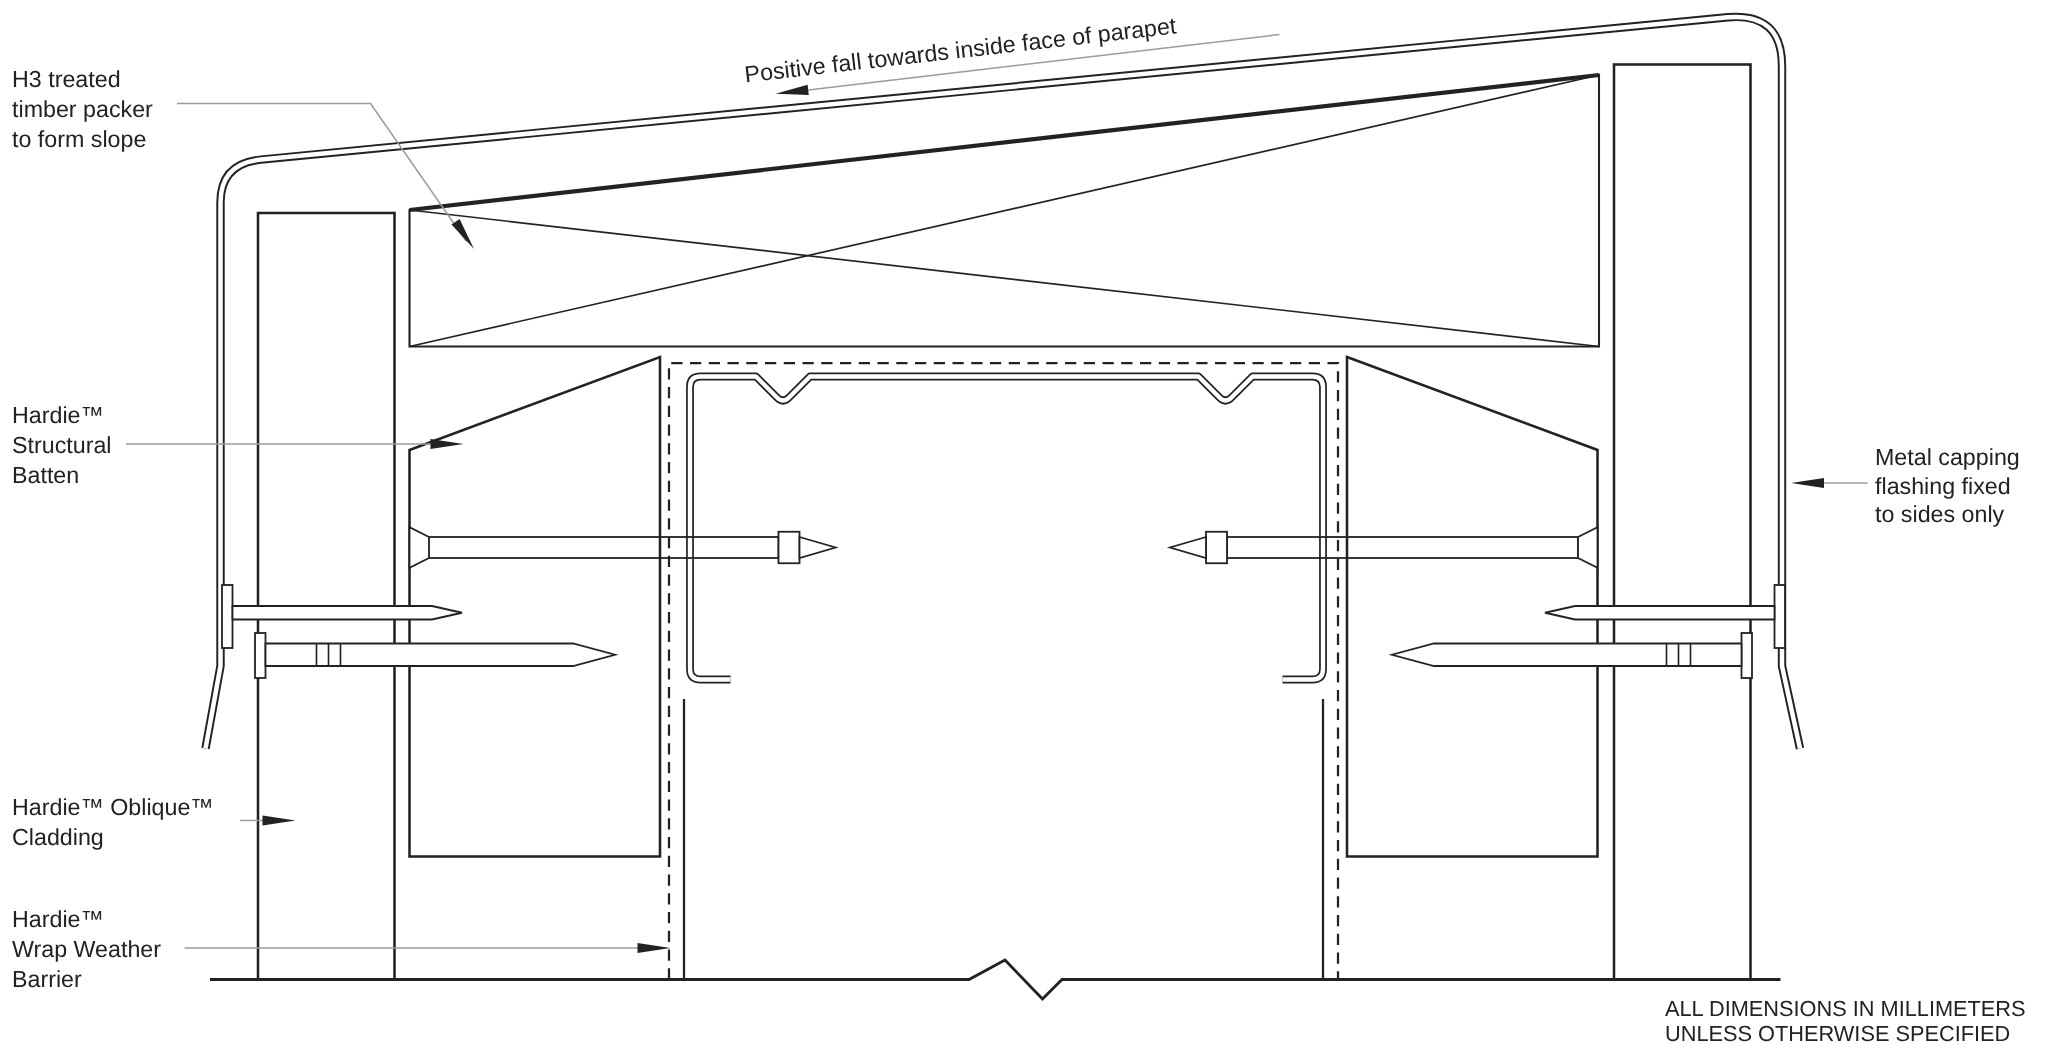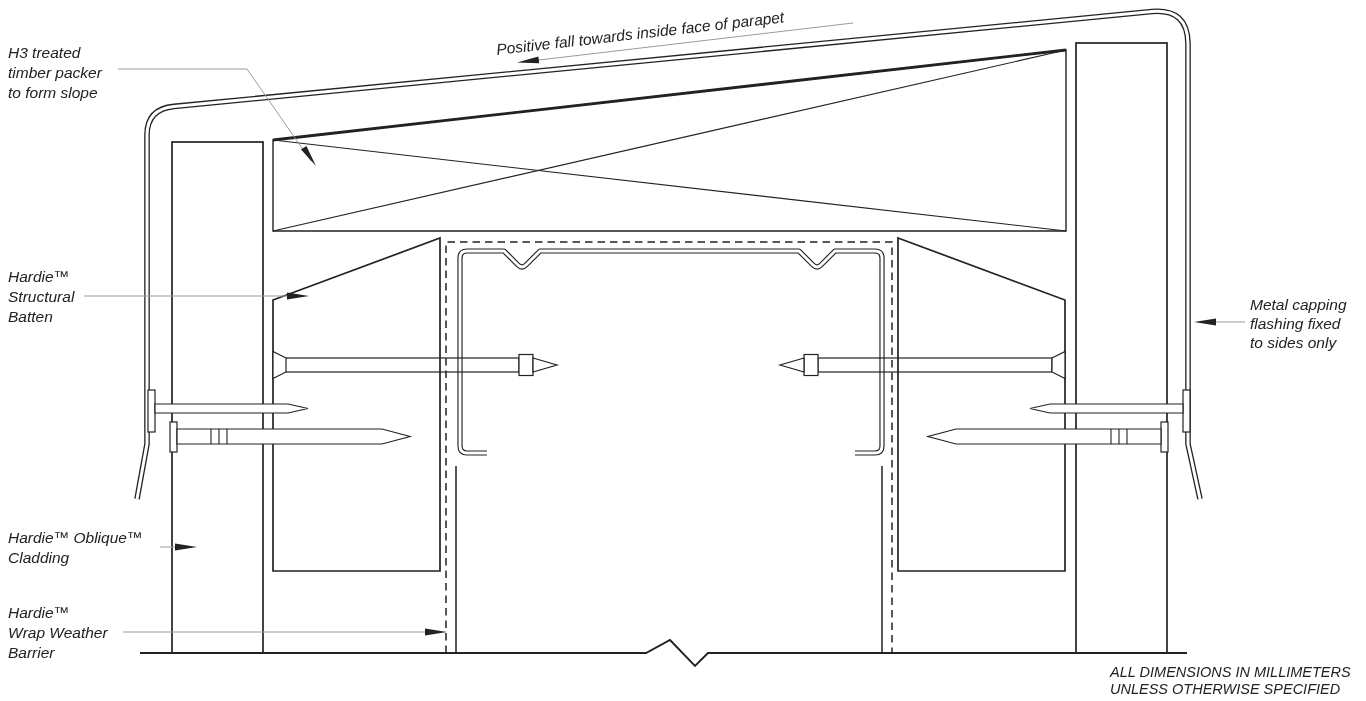--- a/index.html
+++ b/index.html
@@ -2,21 +2,21 @@
 <html style="--line: #222222; --leader: #9b9b9b; --background: #ffffff; --stipple: #333333;"><head>
 <meta charset="utf-8">
 <style>
   :root{
     --line:#222222;
     --leader:#9b9b9b;
     --background:#ffffff;
     --stipple:#333333;
   }
   html,body{margin:0;padding:0;background:var(--background);}
-  .stage{position:relative;width:1366px;height:701px;background:var(--background);overflow:hidden;font-style:italic;}
+  .stage{position:relative;width:1366px;height:701px;background:var(--background);overflow:hidden;}
   svg{display:block;}
   svg text{
     font-family:"Liberation Sans","DejaVu Sans",sans-serif;
     fill:var(--line);
   }
   .lbl{font-size:15.5px;}
   .note{font-size:14.5px;}
   .ln{stroke:var(--line);fill:none;}
   .wh{stroke:#ffffff;fill:none;}
   .solid-fill{fill:var(--line);stroke:none;}

